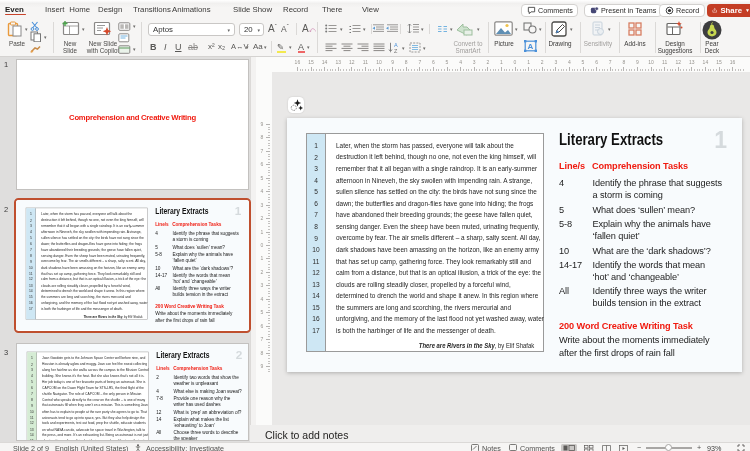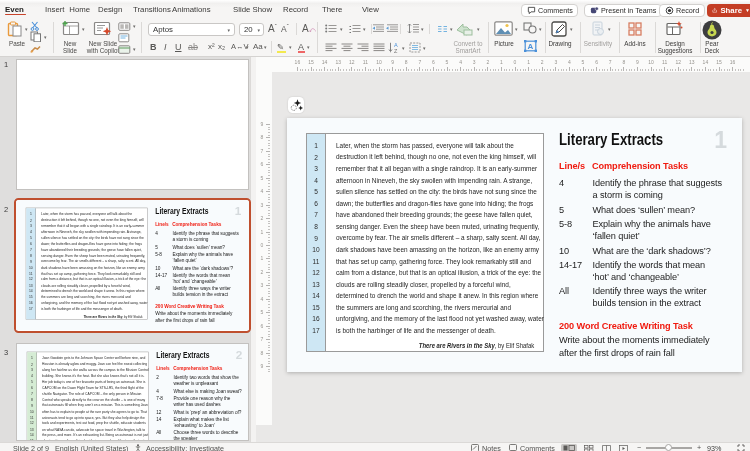--- a/index.html
+++ b/index.html
@@ -324,20 +324,21 @@
     <div class="rlabel" style="left:692px;top:21px;width:40px;color:#3b3a39;">Pear<br>Deck</div>
   </div>
 
   <div class="thumbpanel"></div>
   <div class="splitter"></div>
   <div class="tnum" style="top:60px;">1</div>
   <div class="tnum" style="top:205px;">2</div>
   <div class="tnum" style="top:348px;">3</div>
 
   <div class="thumb" style="top:59px;">
+    <div style="position:absolute;left:0;top:52.5px;width:100%;text-align:center;font-size:7.7px;font-weight:bold;color:#f01b10;letter-spacing:-0.25px;">Comprehension and Creative Writing</div>
   </div>
 
   <div class="thumb sel" style="top:200px;">
     <div style="transform:scale(0.512);transform-origin:0 0;">
       <div class="slide" id="slide2thumb">
           <div class="extract">
             <div class="numcol">
               <div>1</div>
               <div>2</div>
               <div>3</div>
@@ -889,20 +890,23 @@
             <span class="c1">All</span>
             <span class="c2x">Identify three ways the writer
 builds tension in the extract</span>
           </div>
           <div class="wtask red">200 Word Creative Writing Task</div>
           <div class="wtext">Write about the moments immediately<br>after the first drops of rain fall</div>
         </div>
       </div>
   </div>
 
+  <div class="notesbar">
+      <span>Click to add notes</span>
+    </div>
 
   <div class="statusbar">
     <span class="sbtext" style="left:13px;">Slide 2 of 9</span>
     <span class="sbtext" style="left:55px;">English (United States)</span>
     <svg class="abs" style="left:134px;top:1px;" width="8" height="8" viewBox="0 0 8 8">
         <circle cx="4" cy="1.3" r="1" fill="#5c5a58"></circle>
         <path d="M4 2.5v2.5M4 3.2L1.8 2.8M4 3.2l2.2-.4M4 5l-1.6 2.3M4 5l1.6 2.3" stroke="#5c5a58" stroke-width="0.8" fill="none"></path>
       </svg>
     <span class="sbtext" style="left:146px;">Accessibility: Investigate</span>
     <svg class="abs" style="left:471px;top:1px;" width="8" height="8" viewBox="0 0 8 8">

